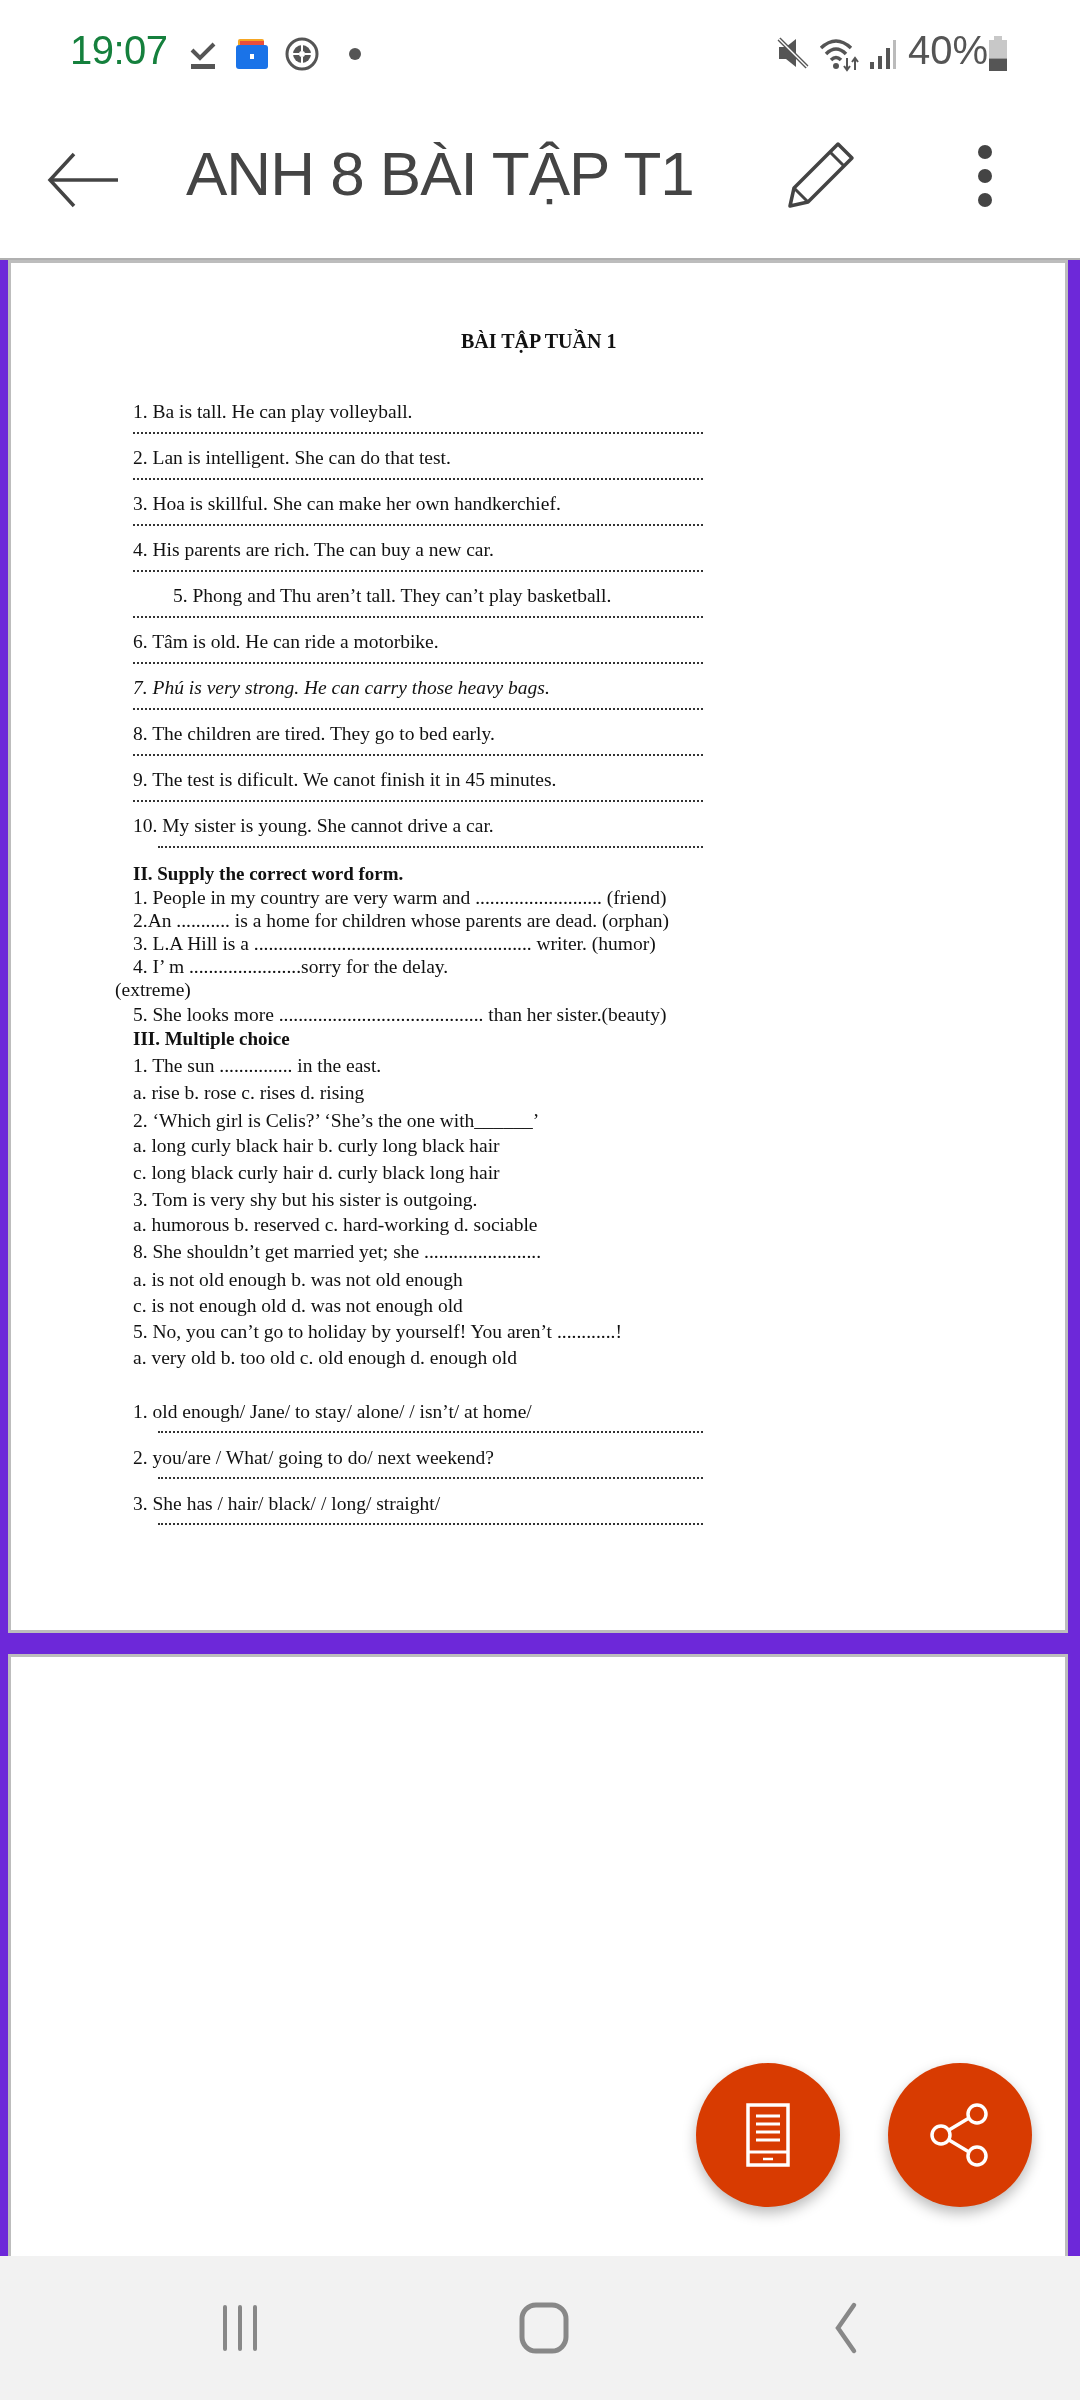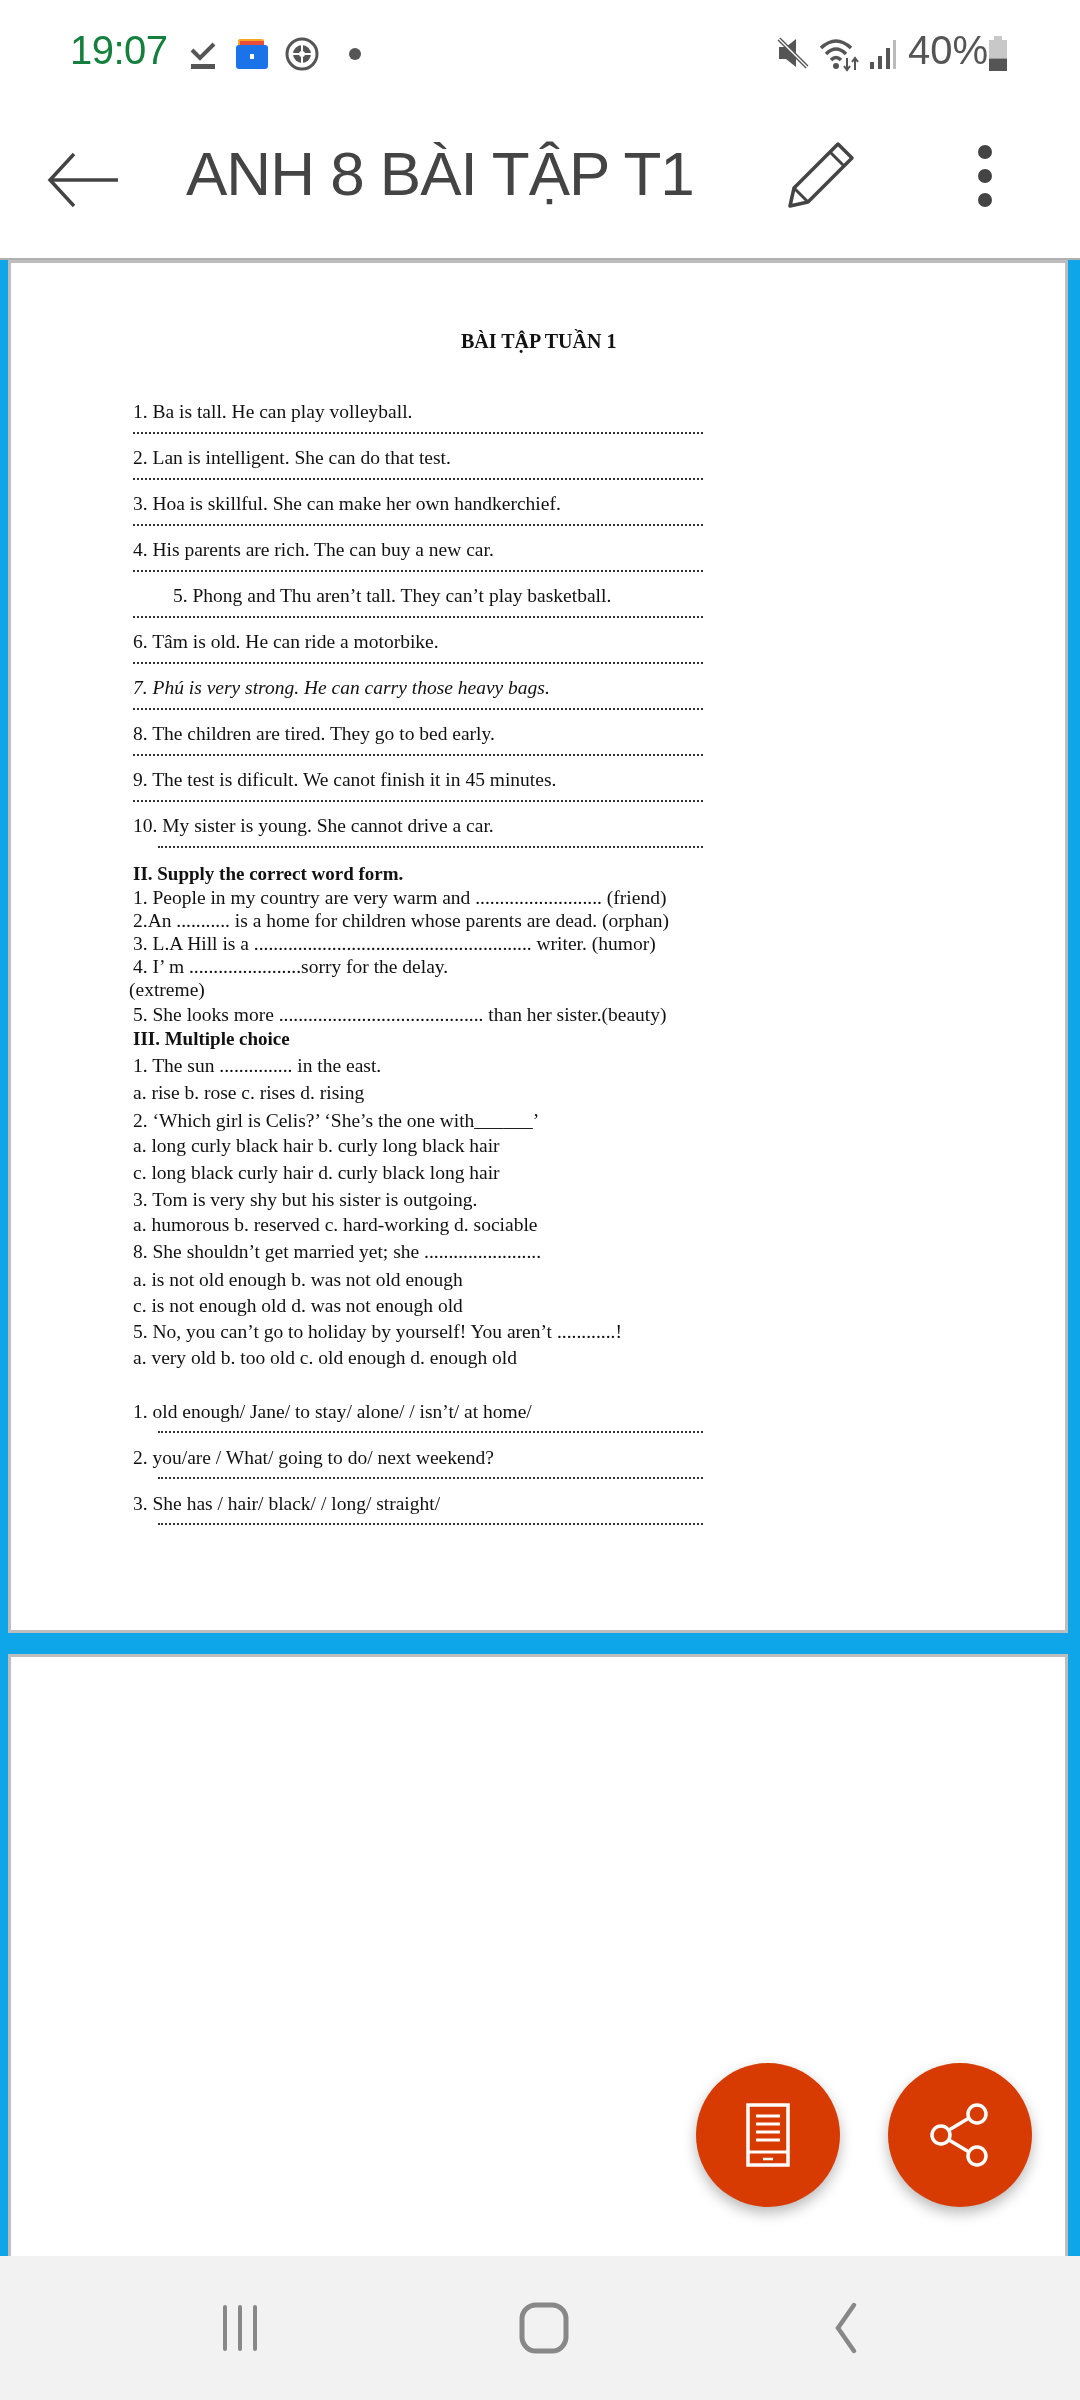--- a/index.html
+++ b/index.html
@@ -11,21 +11,21 @@
   
   .status-bar { position:absolute; left:0; top:0; width:1080px; height:100px; background:#ffffff; }
   .sb-time { position:absolute; left:70px; top:28px; font-size:40px; color:#15803d; letter-spacing:-0.5px; }
   .sb-icon { position:absolute; }
   .sb-batt-text { position:absolute; left:908px; top:28px; font-size:40px; color:#555; }
   
   .app-bar { position:absolute; left:0; top:100px; width:1080px; height:158px; background:#ffffff; border-bottom:2px solid #b0b0b0; }
   .app-title { position:absolute; left:186px; top:38px; font-size:62px; color:#444; letter-spacing:-1px; white-space:nowrap; }
   .app-btn { position:absolute; cursor:pointer; }
   
-  .viewport { position:absolute; left:0; top:260px; width:1080px; height:1996px; background:#0ea5e9; overflow:hidden; }
+  .viewport { position:absolute; left:0; top:260px; width:1080px; height:1996px; background:#6d28d9; overflow:hidden; }
   .page { position:absolute; left:8px; width:1060px; background:#fff; border:3px solid #bdbdbd; box-sizing:border-box; }
   .page1 { top:0; height:1373px; }
   .page2 { top:1394px; height:700px; }
   .doc-text { position:absolute; font-family:"Liberation Serif", serif; color:#111; white-space:nowrap; }
   .t-title { font-weight:bold; font-size:20px; }
   .t-head { font-weight:bold; font-size:19px; }
   .t-body { font-size:19.5px; }
   .dots { position:absolute; height:3px; border-bottom:2px dotted #333; }
   
   .fab { position:absolute; width:144px; height:144px; border-radius:50%; background:#d83b01;
@@ -157,21 +157,21 @@
         <div class="doc-text t-body" style="left: 122px; top: 552px;">10. My sister is young. She cannot drive a car.</div>
         <div class="dots" style="left: 147px; width: 545px; top: 580px;"></div>
       </div>
 
     <div class="doc-text t-head" style="left:122px;top:600px;">II. Supply the correct word form.</div>
     <div id="s2">
         <div class="doc-text t-body" style="left: 122px; top: 624px;">1. People in my country are very warm and  .......................... (friend)</div>
         <div class="doc-text t-body" style="left: 122px; top: 647px;">2.An ...........  is a home for children whose parents are dead. (orphan)</div>
         <div class="doc-text t-body" style="left: 122px; top: 670px;">3. L.A Hill is a ......................................................... writer. (humor)</div>
         <div class="doc-text t-body" style="left: 122px; top: 693px;">4. I’ m .......................sorry for the delay.</div>
-        <div class="doc-text t-body" style="left: 118px; top: 716px;">(extreme)</div>
+        <div class="doc-text t-body" style="left: 104px; top: 716px;">(extreme)</div>
         <div class="doc-text t-body" style="left: 122px; top: 741px;">5. She looks more ..........................................     than her sister.(beauty)</div>
       </div>
 
     <div class="doc-text t-head" style="left:122px;top:765px;">III. Multiple choice</div>
     <div id="s3">
         <div class="doc-text t-body" style="left: 122px; top: 792px;">1. The sun ............... in the east.</div>
         <div class="doc-text t-body" style="left: 122px; top: 819px;">a. rise b. rose c. rises d. rising</div>
         <div class="doc-text t-body" style="left: 122px; top: 847px;">2. ‘Which girl is Celis?’ ‘She’s the one with______’</div>
         <div class="doc-text t-body" style="left: 122px; top: 872px;">a. long curly black hair b. curly long black hair</div>
         <div class="doc-text t-body" style="left: 122px; top: 899px;">c. long black curly hair d. curly black long hair</div>

